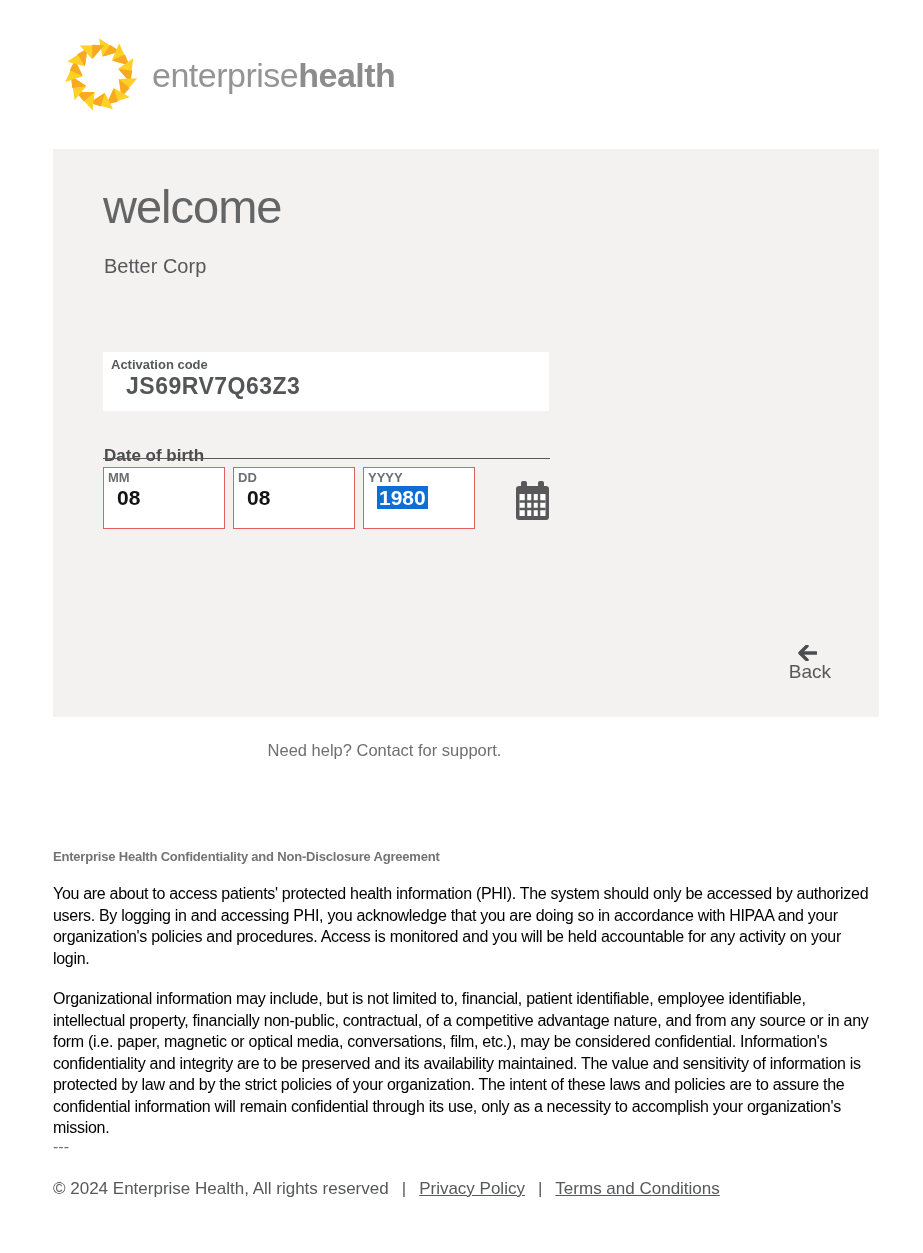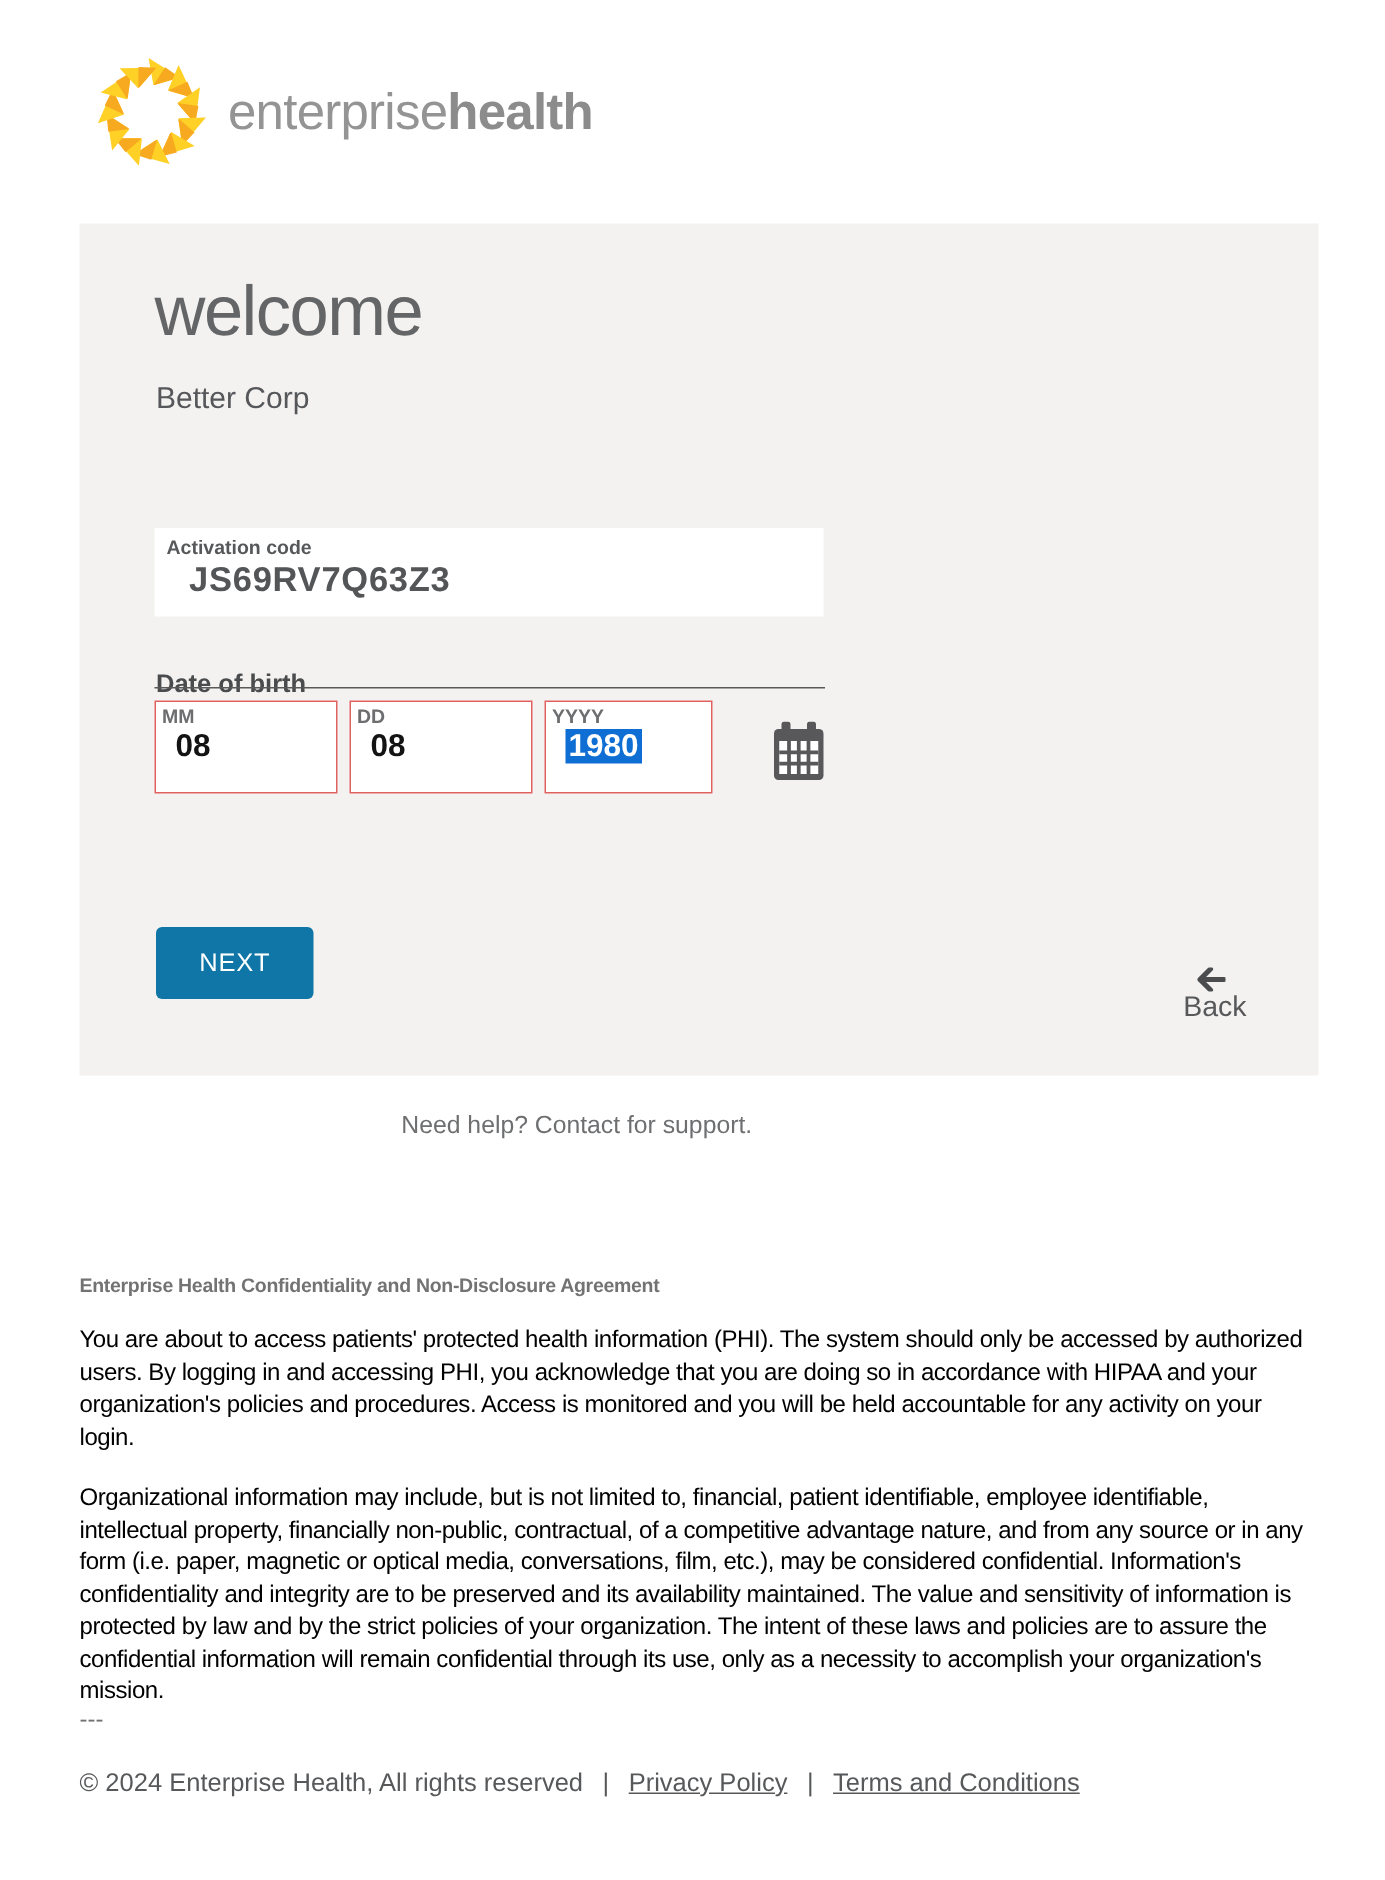--- a/index.html
+++ b/index.html
@@ -291,21 +291,20 @@
           <rect x="3.5" y="13" width="26" height="22" fill="#ffffff"></rect>
           <line x1="10" y1="13" x2="10" y2="35" stroke="#58585a" stroke-width="2.5"></line>
           <line x1="16.5" y1="13" x2="16.5" y2="35" stroke="#58585a" stroke-width="2.5"></line>
           <line x1="23" y1="13" x2="23" y2="35" stroke="#58585a" stroke-width="2.5"></line>
           <line x1="3.5" y1="20.5" x2="29.5" y2="20.5" stroke="#58585a" stroke-width="2.5"></line>
           <line x1="3.5" y1="28" x2="29.5" y2="28" stroke="#58585a" stroke-width="2.5"></line>
         </svg>
       </button>
     </div>
 
-    <button class="next-button">NEXT</button>
 
     <a class="back-link">
       <svg width="19" height="16" viewBox="0 0 19 16" aria-hidden="true">
         <path d="M9 1 L2 8 L9 15" fill="none" stroke="#4b4c4e" stroke-width="3.4" stroke-linecap="round" stroke-linejoin="round"></path>
         <line x1="2.5" y1="8" x2="18" y2="8" stroke="#4b4c4e" stroke-width="3.4" stroke-linecap="round"></line>
       </svg>
       <span>Back</span>
     </a>
   </div>
 

